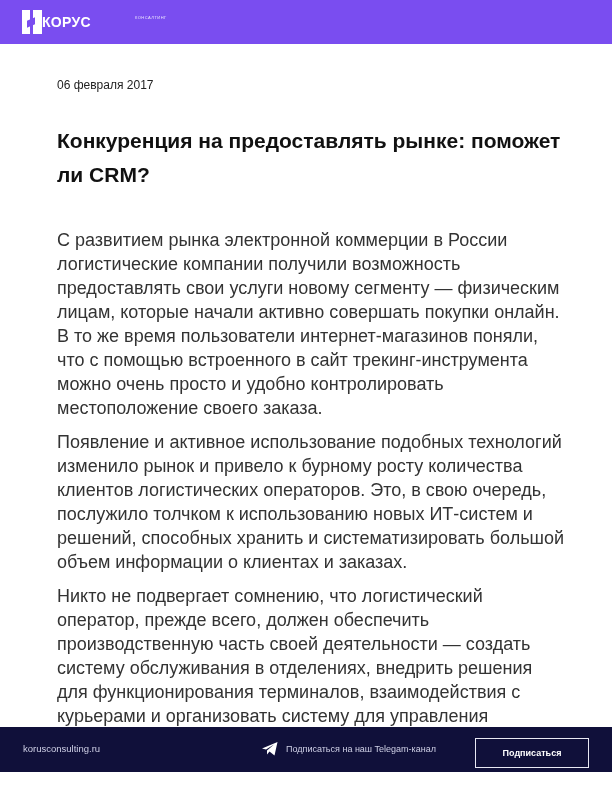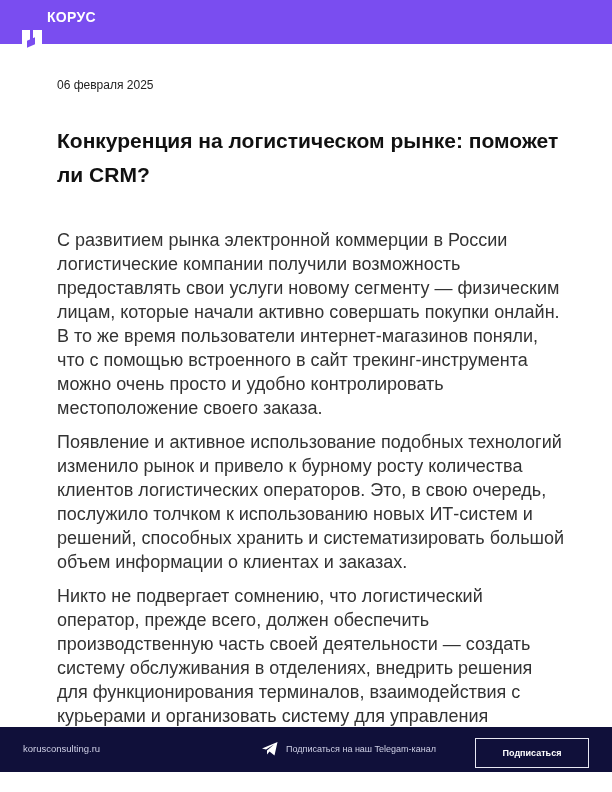--- a/index.html
+++ b/index.html
@@ -8,21 +8,21 @@
 
   .header {
     position: absolute; left: 0; top: 0; width: 612px; height: 44px;
     background: #7a4df0;
   }
   .logo { position: absolute; left: 22px; top: 10px; display: flex; align-items: center; }
   .logo-mark { width: 20px; height: 24px; position: relative; }
   .logo-mark .l { position: absolute; left: 0; top: 0; width: 8px; height: 24px; background: #fff; }
   .logo-mark .r { position: absolute; left: 11px; top: 0; width: 9px; height: 24px; background: #fff; }
   .logo-mark .notch { position: absolute; left: 5px; top: 9px; width: 8px; height: 7px; background: #7a4df0; transform: skewY(-25deg); }
-  .logo-text { margin-left: 5px; display: flex; flex-direction: column; color: #fff; gap: 44px; }
+  .logo-text { display: flex; color: #fff; gap: 44px; }
   .logo-name { font-family: "Liberation Sans", sans-serif; font-size: 14px; font-weight: 700; letter-spacing: 0.3px; line-height: 14px; }
   .logo-sub { font-family: "Liberation Sans", sans-serif; font-size: 4px; letter-spacing: 0.5px; line-height: 6px; opacity: 0.85; }
 
   .btn-write {
     position: absolute; left: 475px; top: 10px; width: 114px; height: 23px;
     border: 1px solid #e6dcff; background: transparent; color: #ffffff;
     font-family: "Liberation Sans", sans-serif; font-size: 9px; font-weight: 700;
     display: flex; align-items: center; justify-content: center;
   }
 
@@ -72,22 +72,22 @@
         <div class="r"></div>
         <div class="notch"></div>
     </div>
     <div class="logo-text">
       <span class="logo-name">КОРУС</span>
       <span class="logo-sub">КОНСАЛТИНГ</span>
     </div>
   </div>
 </div>
 
-<div class="date">06 февраля 2025</div>
-<h1 class="title">Конкуренция на логистическом рынке: поможет ли CRM?</h1>
+<div class="date">06 февраля 2017</div>
+<h1 class="title">Конкуренция на предоставлять рынке: поможет ли CRM?</h1>
 
 <div class="content">
   <p>С развитием рынка электронной коммерции в России логистические компании получили возможность предоставлять свои услуги новому сегменту — физическим лицам, которые начали активно совершать покупки онлайн. В то же время пользователи интернет-магазинов поняли, что с помощью встроенного в сайт трекинг-инструмента можно очень просто и удобно контролировать местоположение своего заказа.</p>
   <p>Появление и активное использование подобных технологий изменило рынок и привело к бурному росту количества клиентов логистических операторов. Это, в свою очередь, послужило толчком к использованию новых ИТ-систем и решений, способных хранить и систематизировать большой объем информации о клиентах и заказах.</p>
   <p>Никто не подвергает сомнению, что логистический оператор, прежде всего, должен обеспечить производственную часть своей деятельности — создать систему обслуживания в отделениях, внедрить решения для функционирования терминалов, взаимодействия с курьерами и организовать систему для управления транспортом. В то же время для эффективного</p>
 </div>
 
 <div class="footer">
   <span class="footer-site">korusconsulting.ru</span>
   <svg class="tg-icon" viewBox="0 0 16 14">

